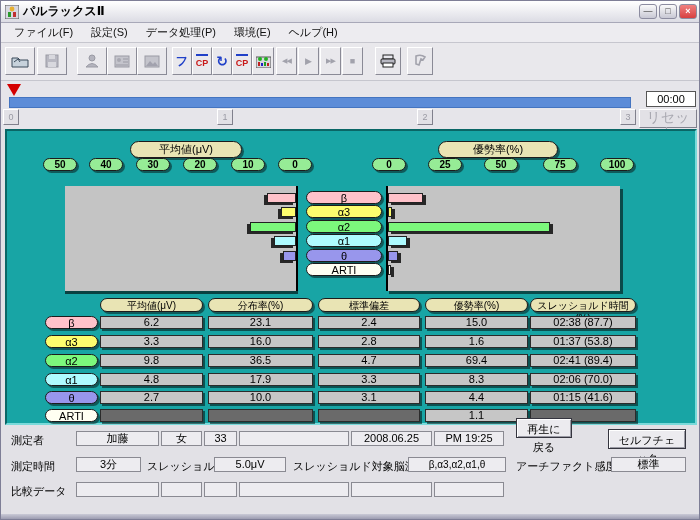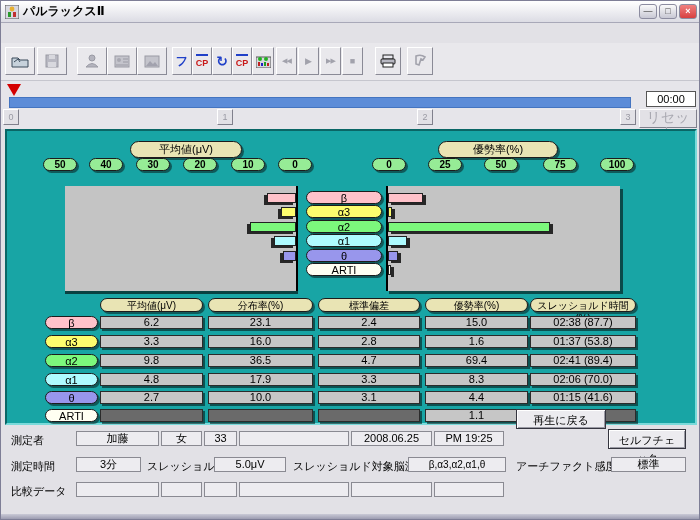--- a/index.html
+++ b/index.html
@@ -90,20 +90,27 @@
         </svg>
     </span>
     <span class="title-text">パルラックスⅡ</span>
     <span class="winbtns">
       <span class="wbtn">—</span>
       <span class="wbtn">□</span>
       <span class="wbtn close">×</span>
     </span>
   </div>
 
+  <div class="menubar">
+    <span class="menu-item">ファイル(F)</span>
+    <span class="menu-item">設定(S)</span>
+    <span class="menu-item">データ処理(P)</span>
+    <span class="menu-item">環境(E)</span>
+    <span class="menu-item">ヘルプ(H)</span>
+  </div>
 
   <div class="toolbar">
     <button class="tb" style="left:4px;width:30px;">
       <span>
           <svg width="18" height="13">
             <path d="M1 3 h6 l2 2 h8 v7 h-16 z" fill="#C7D2DC" stroke="#3a4a5a"></path>
             <path d="M3 7 l4 -3 l2 3" fill="none" stroke="#3a4a5a"></path>
           </svg>
         </span>
       </button>
@@ -304,21 +311,21 @@
   </div>
 
   <div>
     <span class="flabel" style="left:10px;top:432px;">測定者</span>
     <div class="ffield" style="left:75px;top:430px;width:83px;">加藤</div>
     <div class="ffield" style="left:160px;top:430px;width:41px;">女</div>
     <div class="ffield" style="left:203px;top:430px;width:33px;">33</div>
     <div class="ffield" style="left:238px;top:430px;width:110px;"></div>
     <div class="ffield" style="left:350px;top:430px;width:81px;">2008.06.25</div>
     <div class="ffield" style="left:433px;top:430px;width:70px;">PM 19:25</div>
-    <button class="fbtn" style="left:515px;top:408px;width:90px;">再生に戻る</button>
+    <button class="fbtn" style="left:515px;top:417px;width:56px;">再生に戻る</button>
     <button class="fbtn" style="left:607px;top:428px;width:78px;">セルフチェック</button>
 
     <span class="flabel" style="left:10px;top:458px;">測定時間</span>
     <div class="ffield" style="left:75px;top:456px;width:65px;">3分</div>
     <span class="flabel" style="left:146px;top:458px;">スレッショルド</span>
     <div class="ffield" style="left:213px;top:456px;width:72px;">5.0μV</div>
     <span class="flabel" style="left:292px;top:458px;">スレッショルド対象脳波</span>
     <div class="ffield" style="left:407px;top:456px;width:98px;font-size:10px;">β,α3,α2,α1,θ</div>
     <span class="flabel" style="left:515px;top:458px;">アーチファクト感度</span>
     <div class="ffield" style="left:610px;top:456px;width:75px;">標準</div>

